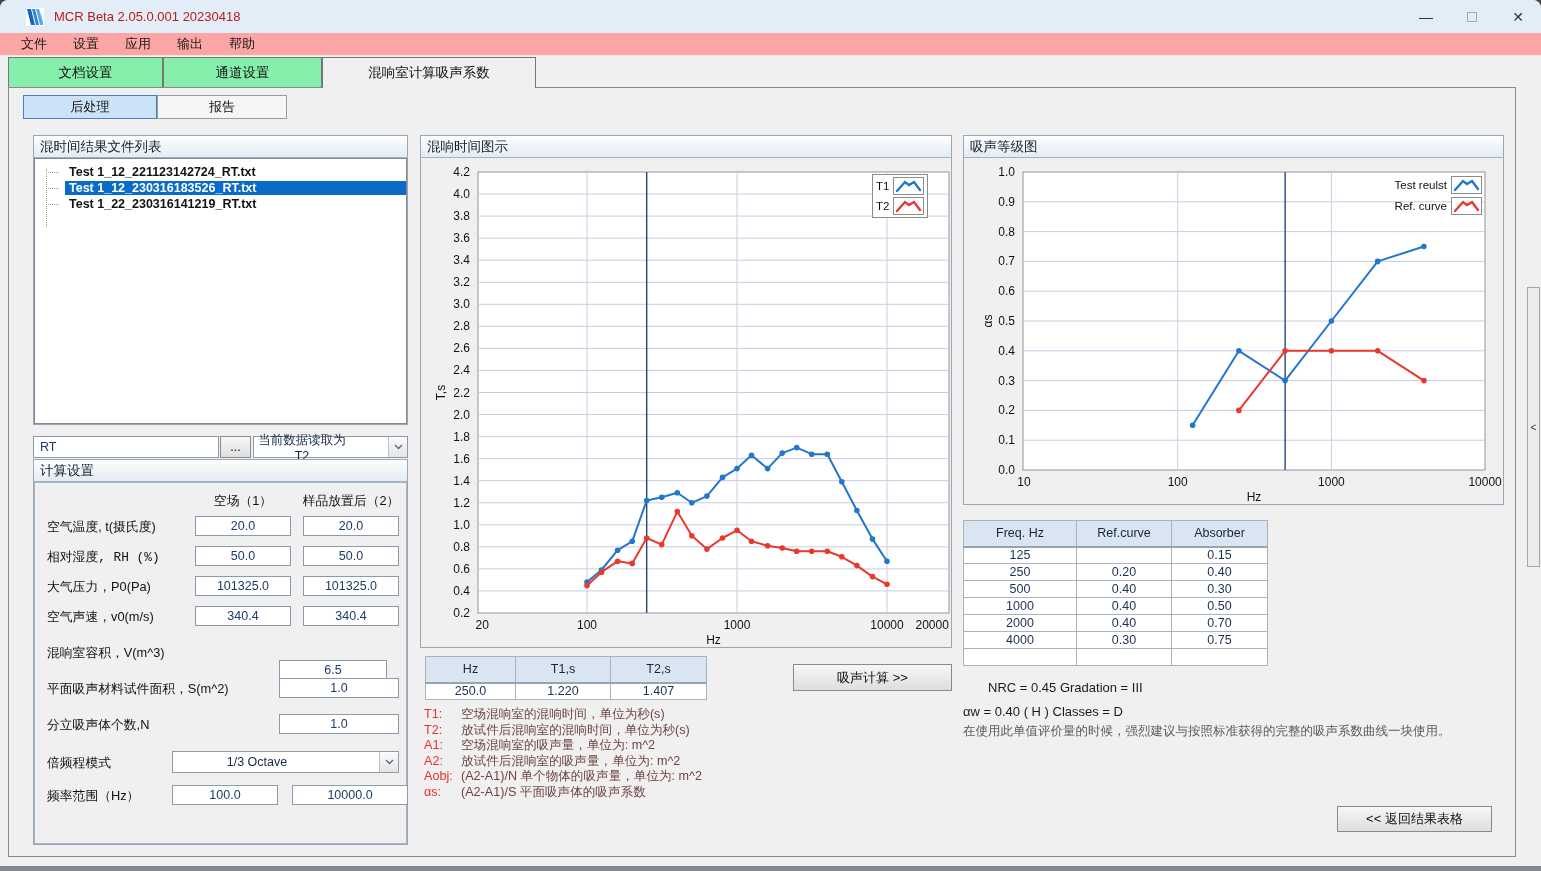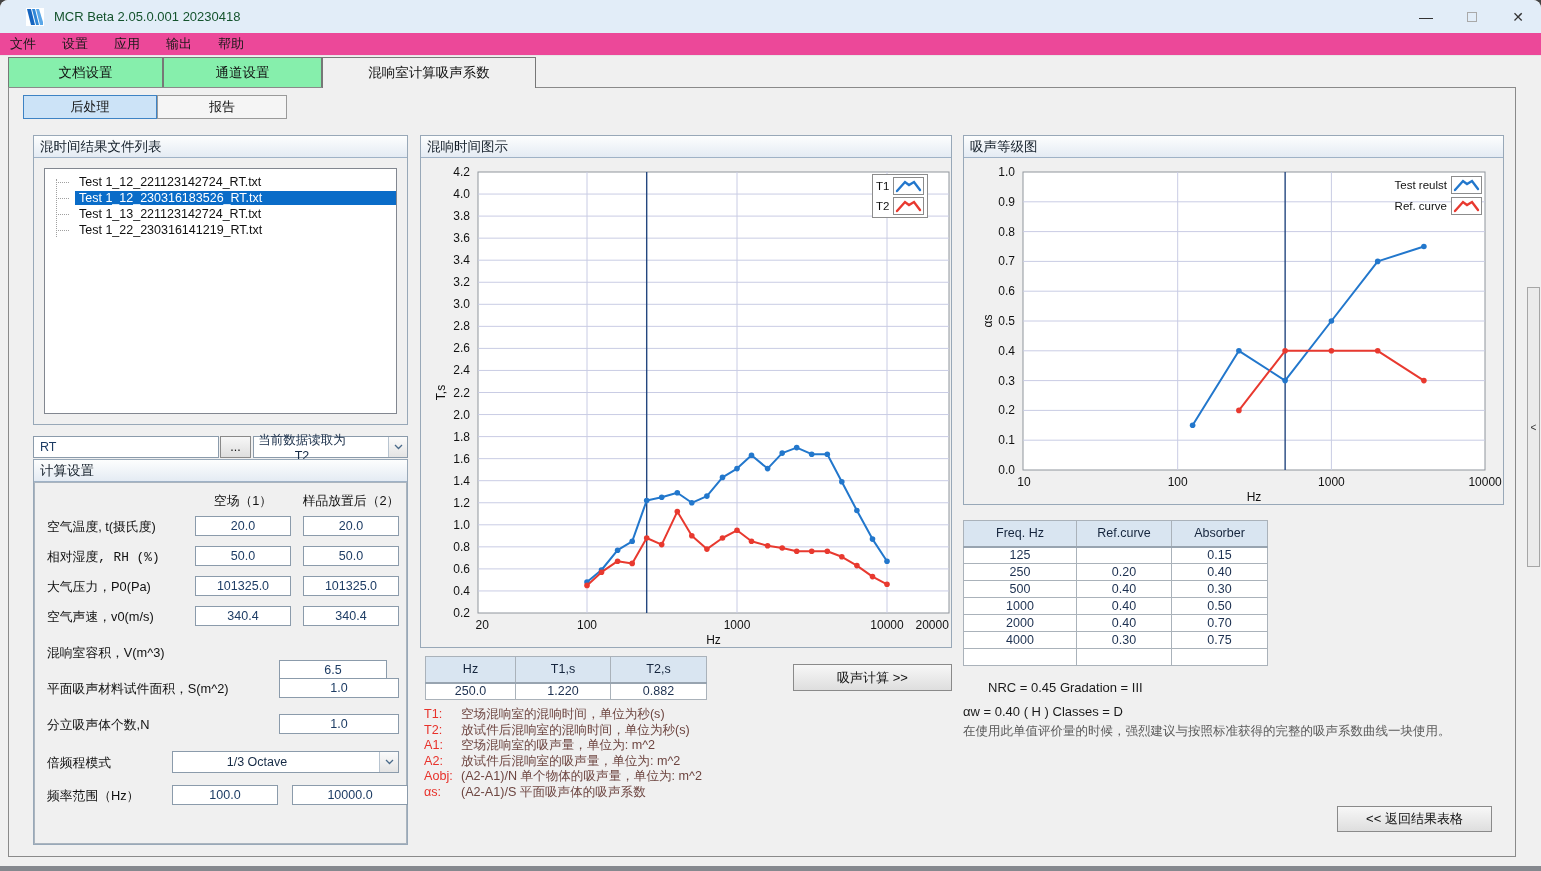--- a/index.html
+++ b/index.html
@@ -1,34 +1,34 @@
 <!DOCTYPE html>
 <html><head>
 <meta charset="utf-8">
 <style>
   html,body{margin:0;padding:0;background:#444;}
   *{box-sizing:border-box;font-family:"Liberation Sans","DejaVu Sans",sans-serif;}
   .window{position:relative;width:1541px;height:871px;background:#f0f0f0;overflow:hidden;border-radius:8px 8px 0 0;}
   .titlebar{position:absolute;left:0;top:0;width:100%;height:33px;background:#e2edf8;display:flex;align-items:center;border-radius:8px 8px 0 0;}
   .titlebar .logo{margin-left:26px;margin-right:10px;width:18px;height:18px;}
-  .title-text{font-size:13px;color:#14532d;}
+  .title-text{font-size:13px;color:#b91c1c;}
   .win-controls{position:absolute;right:0;top:0;height:33px;display:flex;}
   .win-btn{width:46px;height:33px;display:flex;align-items:center;justify-content:center;font-size:14px;color:#333;}
   .maxbox{width:10px;height:10px;border:1px solid #a9a9a9;}
-  .menubar{position:absolute;left:0;top:33px;width:100%;height:23px;background:#ec4899;display:flex;align-items:center;padding-left:10px;border-bottom:1px solid #e6e6e6;}
+  .menubar{position:absolute;left:0;top:33px;width:100%;height:23px;background:#fca5a5;display:flex;align-items:center;padding-left:21px;border-bottom:1px solid #e6e6e6;}
   .menu-item{font-size:13px;color:#1a1a1a;padding:2px 12px 2px 0;margin-right:14px;}
   .tabstrip{position:absolute;left:8px;top:57px;height:31px;display:flex;}
   .tab{height:31px;display:flex;align-items:center;justify-content:center;font-size:13.5px;color:#111;background:#86efac;border:1px solid #777;border-bottom:none;}
   .tab.active{background:#f0f0f0;position:relative;z-index:3;}
   .panel{position:absolute;left:8px;top:87px;width:1508px;height:770px;background:#f0f0f0;border:1px solid #8a8a8a;}
   .subtab{position:absolute;height:24px;display:flex;align-items:center;justify-content:center;font-size:13px;border:1px solid #9a9a9a;background:#f5f5f5;color:#111;}
   .subtab.active{background:#cce3f7;border:1px solid #3e83c4;}
   .group{position:absolute;border:1px solid #98a8b8;background:#f0f0f0;}
   .group-header{height:22px;background:linear-gradient(#fdfefe,#e4ebf3);border-bottom:1px solid #9fb2c6;display:flex;align-items:center;padding-left:6px;font-size:13.5px;color:#15202b;}
-  .listbox{position:absolute;left:0;top:22px;right:0;bottom:0;background:#fff;border:1px solid #828790;margin:10px;overflow:hidden;}
+  .listbox{position:absolute;left:0;top:22px;right:0;bottom:0;background:#fff;border:1px solid #828790;margin:0;overflow:hidden;font-weight:bold;}
   .tree-vline{position:absolute;left:11px;top:10px;height:58px;border-left:1px dotted #a0a0a0;}
   .file-item{display:flex;align-items:center;height:16px;font-size:12.5px;color:#111;position:relative;}
   .file-item .tree-guide{width:13px;margin-left:11px;border-top:1px dotted #a0a0a0;flex:none;}
   .file-item .fi-label{flex:1;padding:0 4px;margin-left:6px;white-space:nowrap;}
   .file-item.selected .fi-label{background:#0a6cc8;color:#fff;}
   .txt{border:1px solid #8b9bab;background:#fff;font-size:12.5px;color:#1d3c64;text-align:center;height:20px;padding:0 3px;outline:none;}
   .btn{background:linear-gradient(#f7f7f7,#dedede);border:1px solid #8a8a8a;font-size:12.5px;color:#111;display:flex;align-items:center;justify-content:center;}
   .dropdown{background:#fff;border:1px solid #8b9bab;display:flex;align-items:center;font-size:12.5px;color:#152a45;gap:38px;}
   .dropdown .dd-text{flex:1;text-align:center;}
   .dd-btn{width:19px;align-self:stretch;background:linear-gradient(#fbfbfb,#e4e4e4);border-left:1px solid #b8c4d0;display:flex;align-items:center;justify-content:center;}
@@ -103,24 +103,20 @@
     <div class="listbox">
       <div class="tree-vline"></div>
       <div style="height:5px;"></div>
     <div class="file-item">
           <div class="tree-guide"></div>
           <div class="fi-label">Test 1_12_221123142724_RT.txt</div>
         </div>
         <div class="file-item selected">
           <div class="tree-guide"></div>
           <div class="fi-label">Test 1_12_230316183526_RT.txt</div>
-        </div>
-        <div class="file-item">
-          <div class="tree-guide"></div>
-          <div class="fi-label">Test 1_13_221123142724_RT.txt</div>
         </div>
         <div class="file-item">
           <div class="tree-guide"></div>
           <div class="fi-label">Test 1_22_230316141219_RT.txt</div>
         </div>
       </div>
   </div>
 
   <input class="txt" readonly="" style="position: absolute; left: 33px; top: 436px; width: 186px; height: 22px; text-align: left; padding-left: 6px;" value="RT">
   <div class="btn" style="position:absolute;left:220px;top:436px;width:31px;height:22px;">
@@ -306,21 +302,21 @@
       <table class="data-table">
         <tbody>
           <tr>
             <th style="width: 90px;">Hz</th>
             <th style="width: 95px;">T1,s</th>
             <th style="width: 96px;">T2,s</th>
           </tr>
           <tr>
             <td>250.0</td>
             <td>1.220</td>
-            <td>0.882</td>
+            <td>1.407</td>
           </tr>
         </tbody>
       </table>
     </div>
 
   <div class="btn" style="position:absolute;left:793px;top:664px;width:159px;height:27px;font-size:13px;">
     <span>吸声计算 &gt;&gt;</span>
   </div>
 
   <div style="position:absolute;left:424px;top:707px;">

